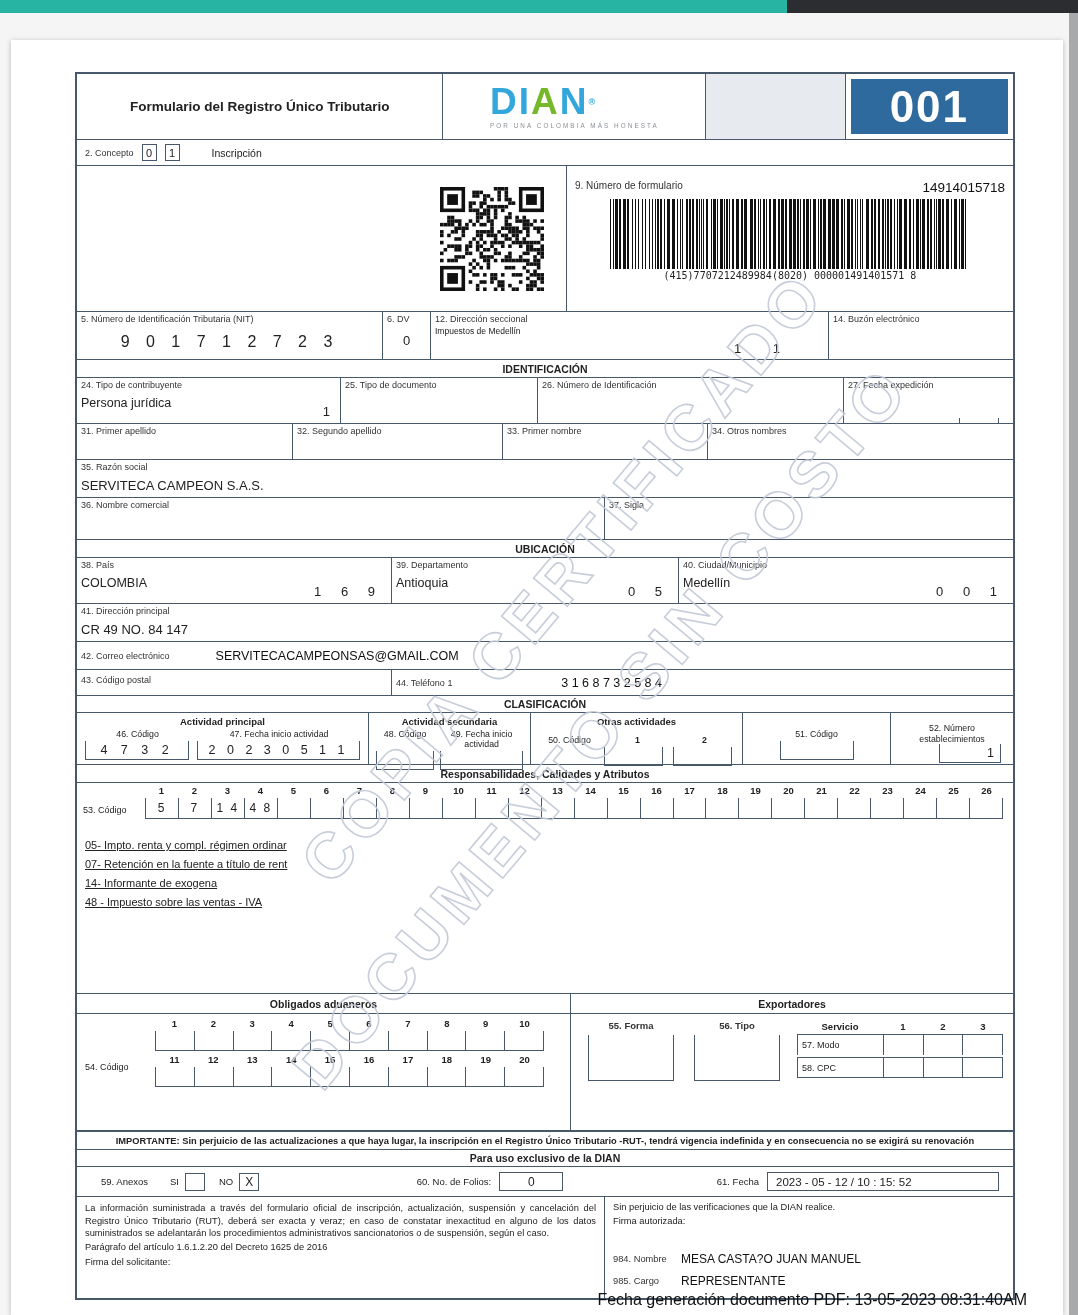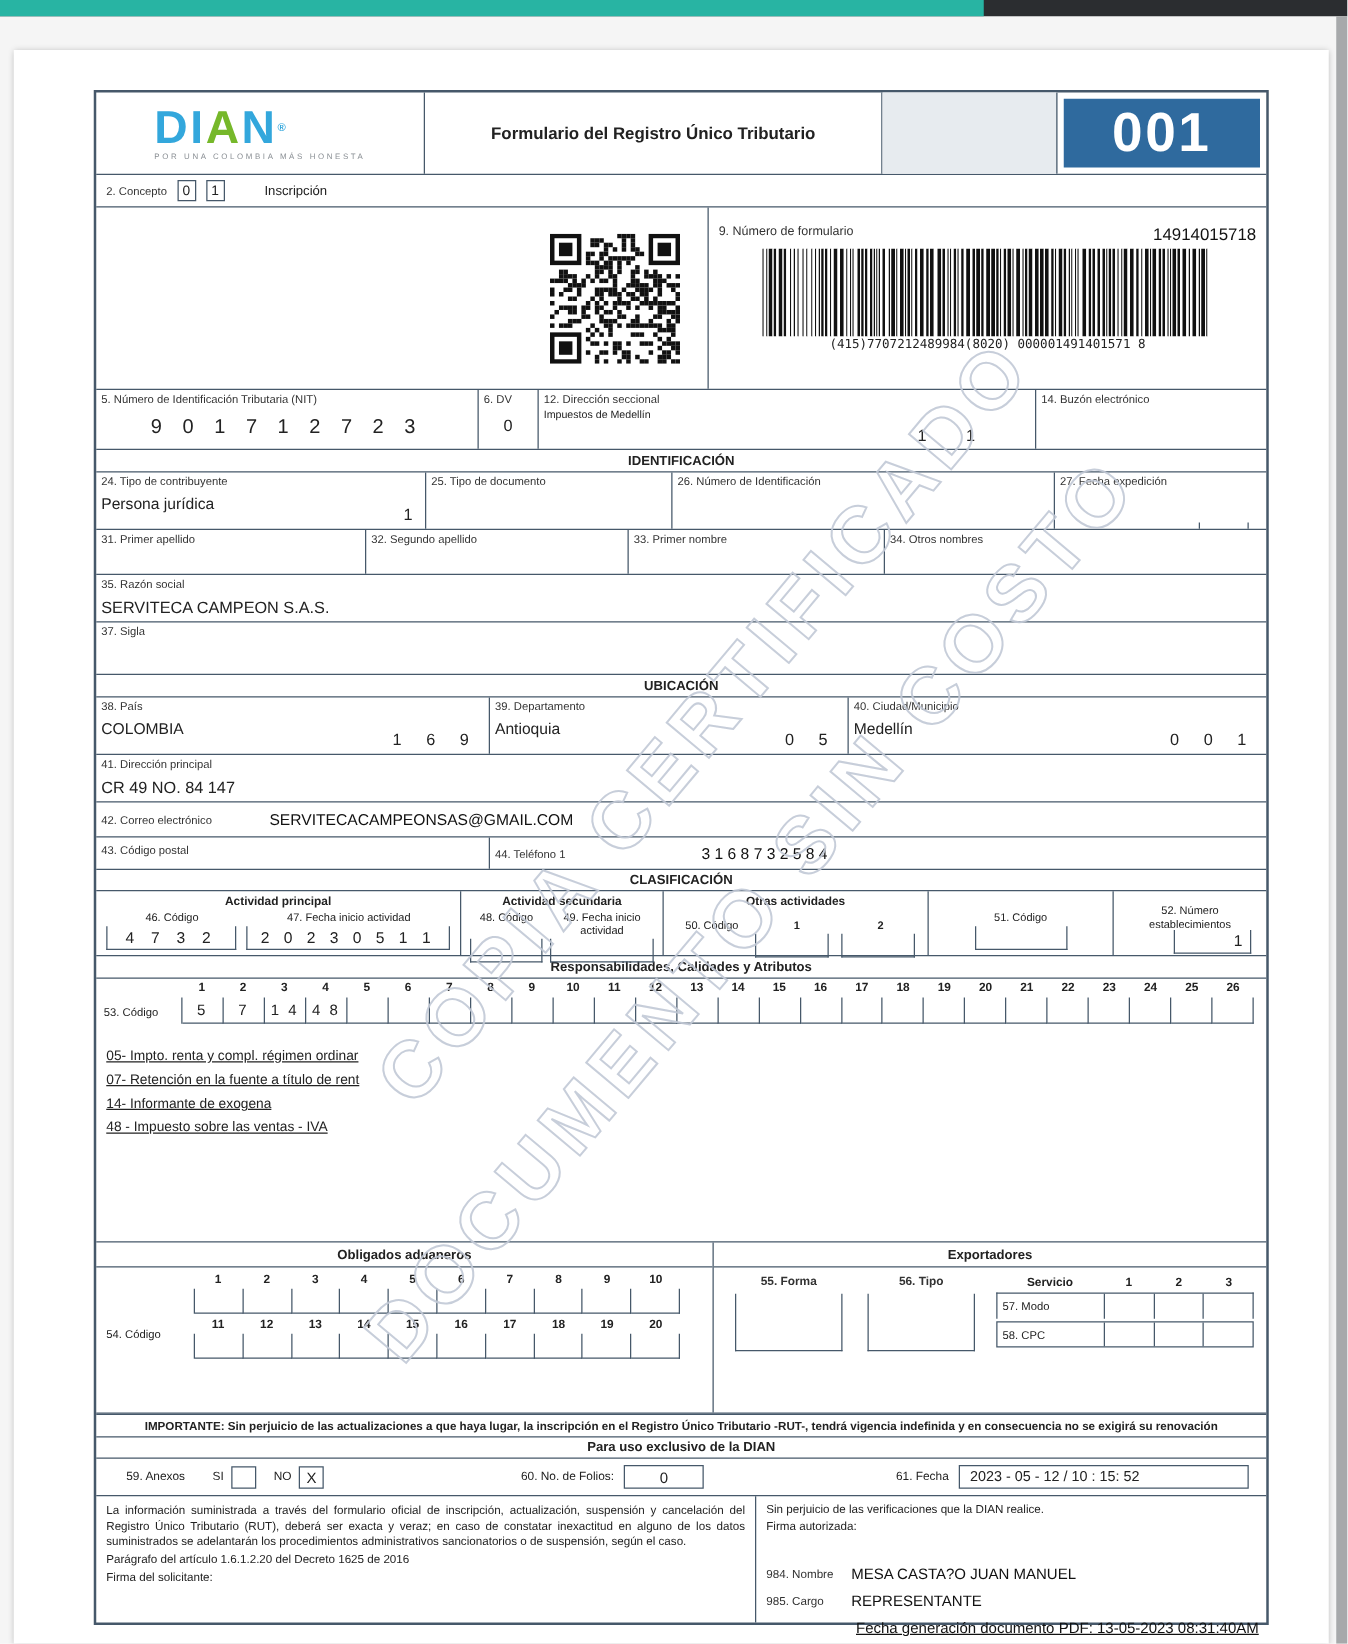--- a/index.html
+++ b/index.html
@@ -144,21 +144,21 @@
   .firmarow{flex:1;border-bottom:none;}
   .fleft{width:528px;padding:5px 8px;font-size:9.3px;line-height:1.35;}
   .fleft .legal{text-align:justify;}
   .fleft .para{margin-top:1px;}
   .fleft .fs{margin-top:3px;}
   .fright{flex:1;padding:5px 8px;font-size:9.3px;}
   .n984{display:flex;align-items:center;margin-top:26px;}
   .n985{display:flex;align-items:center;margin-top:8px;}
   .n984 .lb,.n985 .lb{width:68px;font-size:9.3px;}
   .n984 .val,.n985 .val{font-size:12px;}
-  .docfooter{position:absolute;right:56px;bottom:6px;font-size:12px;color:#111;text-decoration:underline;}
+  .docfooter{position:absolute;right:36px;bottom:6px;font-size:16px;color:#111;}
   
   .wm{position:absolute;z-index:10;pointer-events:none;color:transparent;
     -webkit-text-stroke:1.6px #c2c9d6;font-weight:bold;letter-spacing:7px;
     font-size:64px;transform:rotate(-50deg);white-space:nowrap;opacity:.9;}
   .wm1{left:165px;top:500px;}
   .wm2{left:130px;top:650px;}
   svg{display:block;}
 </style>
 </head>
 <body>
@@ -169,27 +169,27 @@
 <div class="vscrollbar"></div>
 
 <div class="page">
 
   <div class="wm wm1">COPIA CERTIFICADO</div>
   <div class="wm wm2">DOCUMENTO SIN COSTO</div>
 
   <div class="form">
 
     <div class="row hdr">
+      <div class="cell title-cell">Formulario del Registro Único Tributario</div>
       <div class="cell logo-cell">
         <div>
           <div class="dian-word"><span class="lblue">D</span><span class="lblue">I</span><span class="lgreen">A</span><span class="lblue">N</span><span class="reg">®</span></div>
           <div class="tagline">POR UNA COLOMBIA MÁS HONESTA</div>
         </div>
       </div>
-      <div class="cell title-cell">Formulario del Registro Único Tributario</div>
       <div class="cell gray-cell"></div>
       <div class="cell code-cell">
         <div class="code-box">001</div>
       </div>
     </div>
 
     <div class="row concepto">
       <span class="lb">2. Concepto</span>
       <span class="digitbox">0</span>
       <span class="digitbox">1</span>
@@ -779,20 +779,23 @@
     </div>
 
     <div class="row fr38">
       <div class="cell" style="flex:1">
         <div class="lb">35. Razón social</div>
         <div class="valline" style="font-size:13px">SERVITECA CAMPEON S.A.S.</div>
       </div>
     </div>
 
     <div class="row fr42">
+      <div class="cell" style="width:528px">
+        <div class="lb">36. Nombre comercial</div>
+      </div>
       <div class="cell" style="flex:1">
         <div class="lb">37. Sigla</div>
       </div>
     </div>
 
     <div class="sect">UBICACIÓN</div>
 
     <div class="row fr46">
       <div class="cell" style="width:315px">
         <div class="lb">38. País</div>

